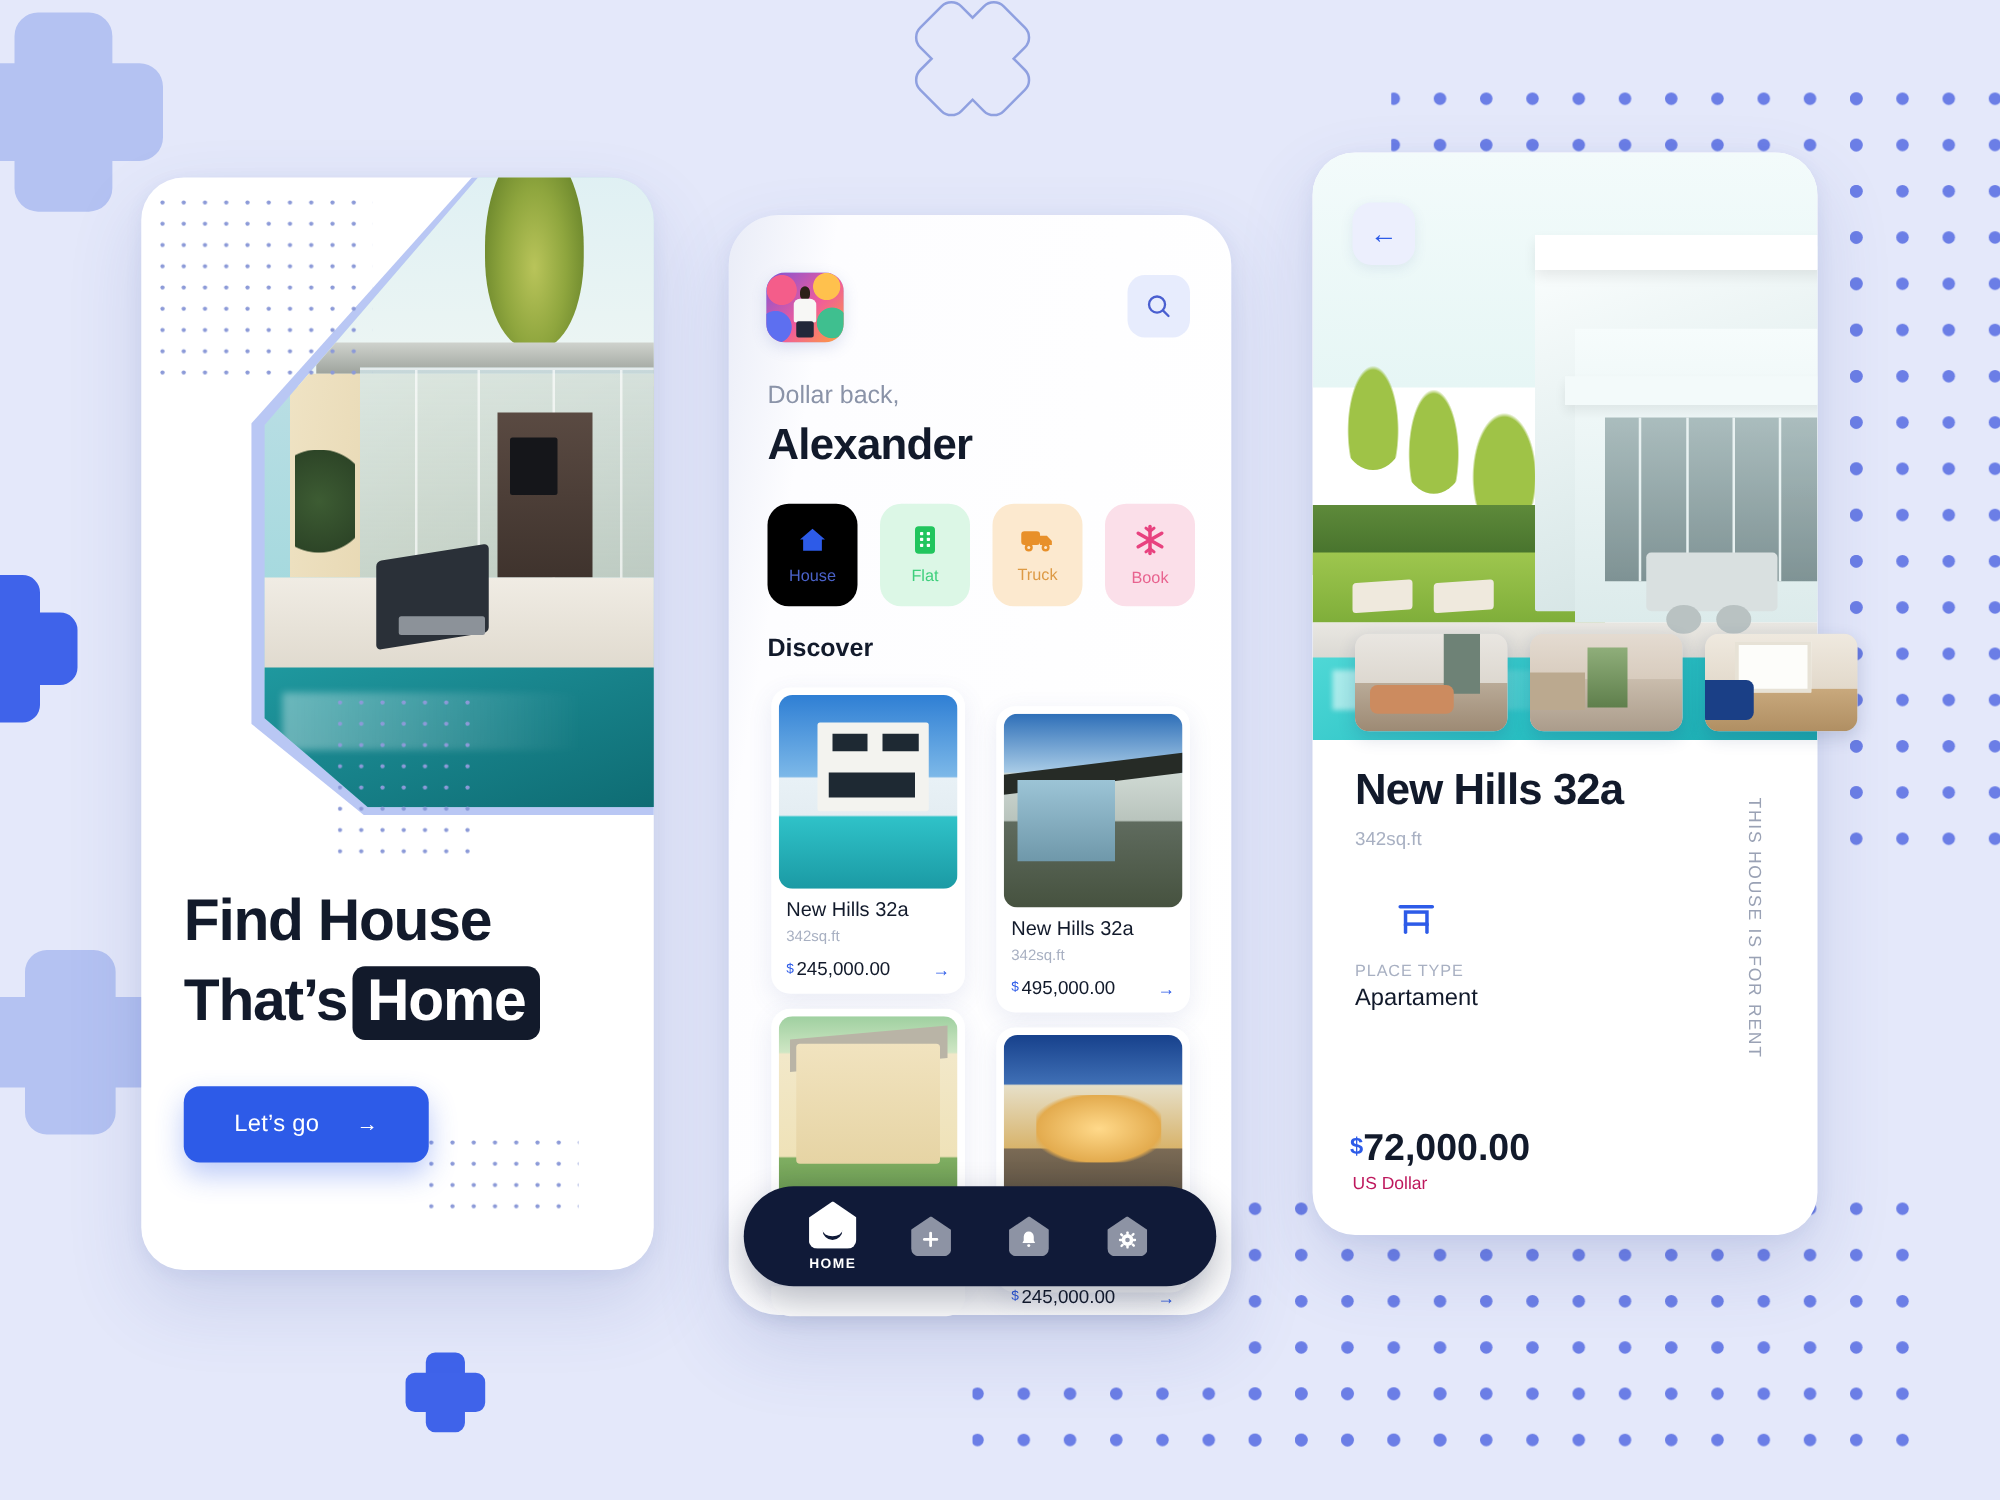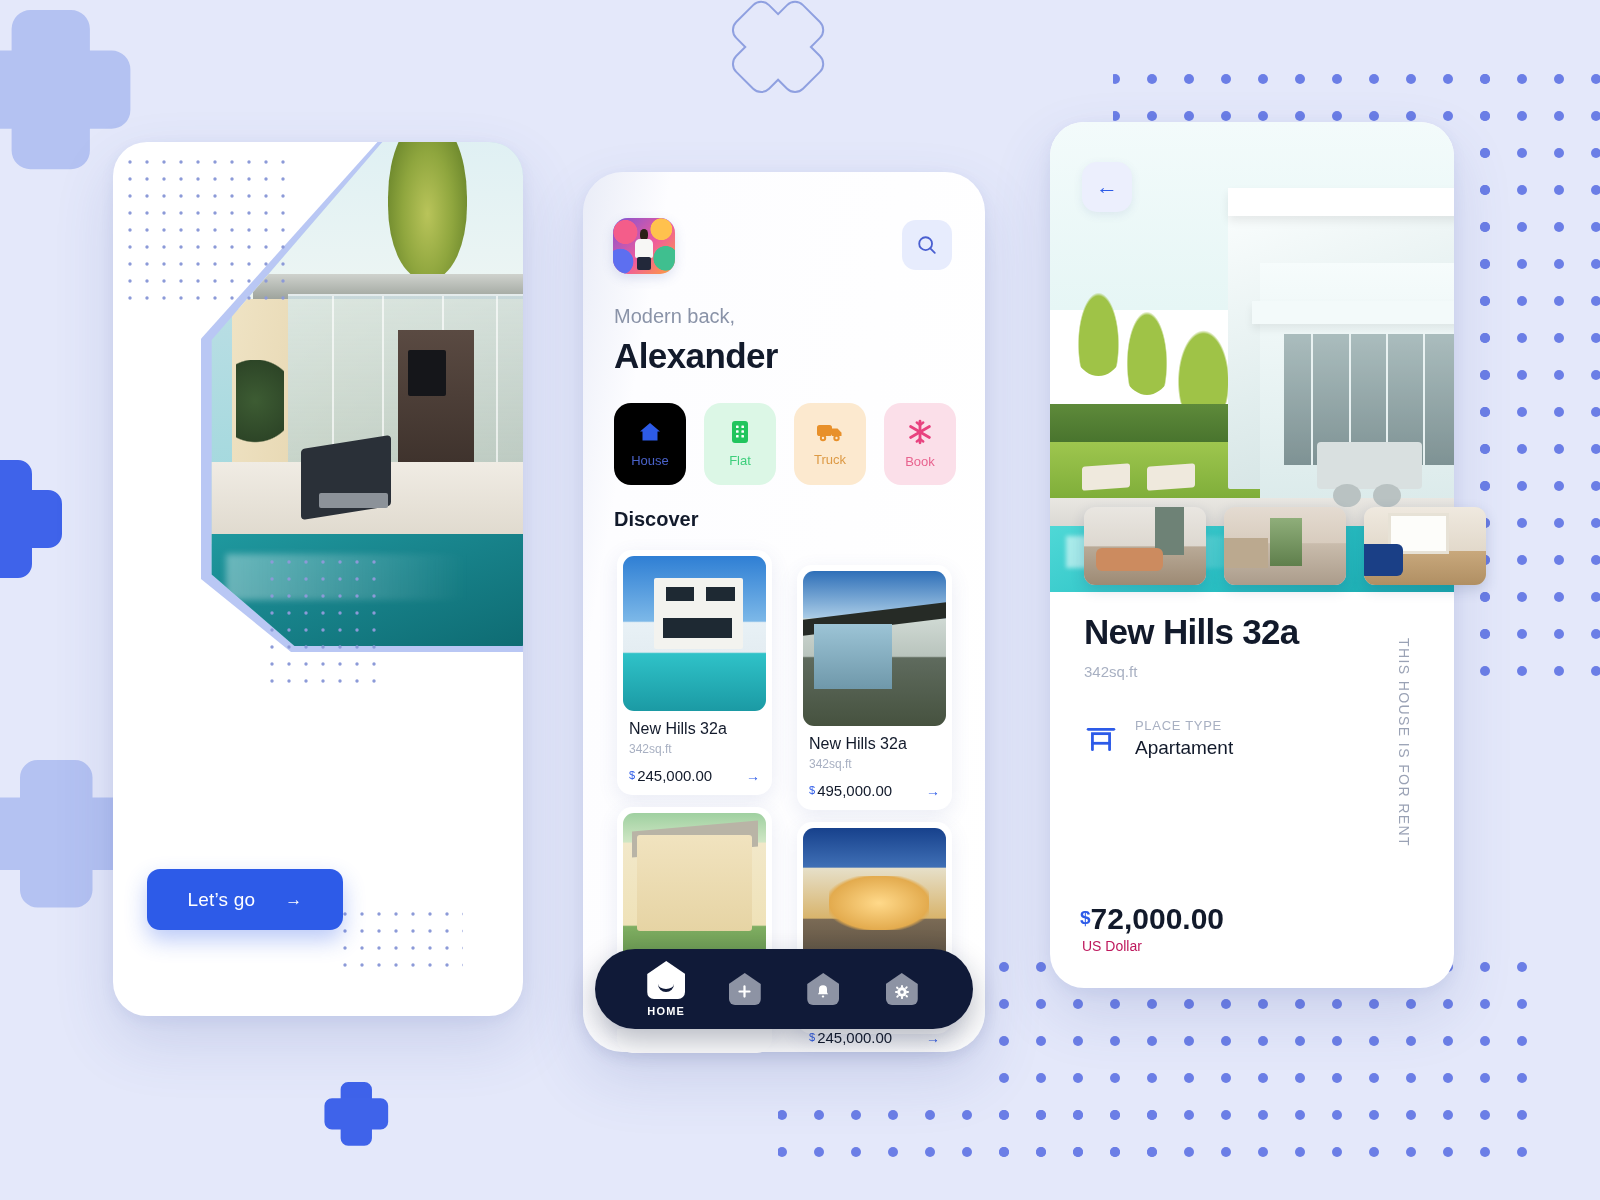--- a/index.html
+++ b/index.html
@@ -261,21 +261,21 @@
   .ti3 .win { position:absolute; left:20%; top:8%; width:50%; height:52%;
               background:#fdfdfa; border:3px solid #e7e2d6; }
   .ti3 .chair { position:absolute; left:-6%; top:48%; width:38%; height:40%;
                 background:#1a3f86; border-radius:6px; }
 
   #p3-title { position:absolute; left:1084px; top:612px; font-size:35px; font-weight:bold;
               color:#121a2b; letter-spacing:-.7px; }
   #p3-sqft { position:absolute; left:1084px; top:663px; font-size:15px; color:#a8b0c2; }
 
   .spec { position:absolute; display:flex; align-items:center; gap:17px; }
-  #spec1 { left:1084px; top:718px; }
+  #spec1 { left:1084px; top:718px;flex-direction:column; }
   #spec2 { left:1084px; top:795px; }
   .spec .sicon { width:34px; height:34px; display:flex; align-items:center; justify-content:center; }
   .spec .slbl { font-size:13px; color:#a8b0c2; letter-spacing:.7px; }
   .spec .sval { font-size:19px; color:#121a2b; font-weight:500; margin-top:4px; }
 
   #p3-vert {
     position:absolute; left:1396px; top:638px;
     writing-mode:vertical-rl; font-size:14px; color:#9aa2b5; letter-spacing:1.4px;
   }
 
@@ -394,20 +394,24 @@
       <rect width="170" height="150" fill="url(#dotsm)"></rect>
     </svg>
     <svg class="deco" style="left:157px;top:418px;width:118px;height:128px;">
       <rect width="118" height="128" fill="url(#dotsm)"></rect>
     </svg>
     <svg class="deco" style="left:230px;top:770px;width:120px;height:64px;">
       <rect width="120" height="64" fill="url(#dotsm)"></rect>
     </svg>
   </div>
 
+  <div class="hero-text">
+    <div class="hero-line">Find House</div>
+    <div class="hero-line"><span>That’s</span><span class="hero-hl">Home</span></div>
+  </div>
 
   <div id="letsgo">
     <span>Let’s go</span>
     <span class="arr">→</span>
   </div>
 
   <div id="phone2" class="phone"></div>
 
   <div id="p2-avatar">
     <div class="av-art">
@@ -419,21 +423,21 @@
     </div>
   </div>
 
   <div id="p2-search">
     <svg width="22" height="22" viewBox="0 0 24 24" fill="none" stroke="#4a5fd0" stroke-width="2">
       <circle cx="10.5" cy="10.5" r="7"></circle>
         <line x1="15.6" y1="15.6" x2="20.5" y2="20.5" stroke-linecap="round"></line>
     </svg>
   </div>
 
-  <div id="p2-welcome">Modern back,</div>
+  <div id="p2-welcome">Dollar back,</div>
   <div id="p2-name">Alexander</div>
 
   <div class="cat-row">
     <div class="cat" style="background:#000000">
       <svg width="26" height="24" viewBox="0 0 24 24">
         <path d="M12 3 L22 11.5 L19.5 11.5 L19.5 20.5 L4.5 20.5 L4.5 11.5 L2 11.5 Z" fill="#2d5be8"></path>
       </svg>
       <span class="lbl" style="color:#4a62c9">House</span>
     </div>
     <div class="cat" style="background:#dcf7e6">

